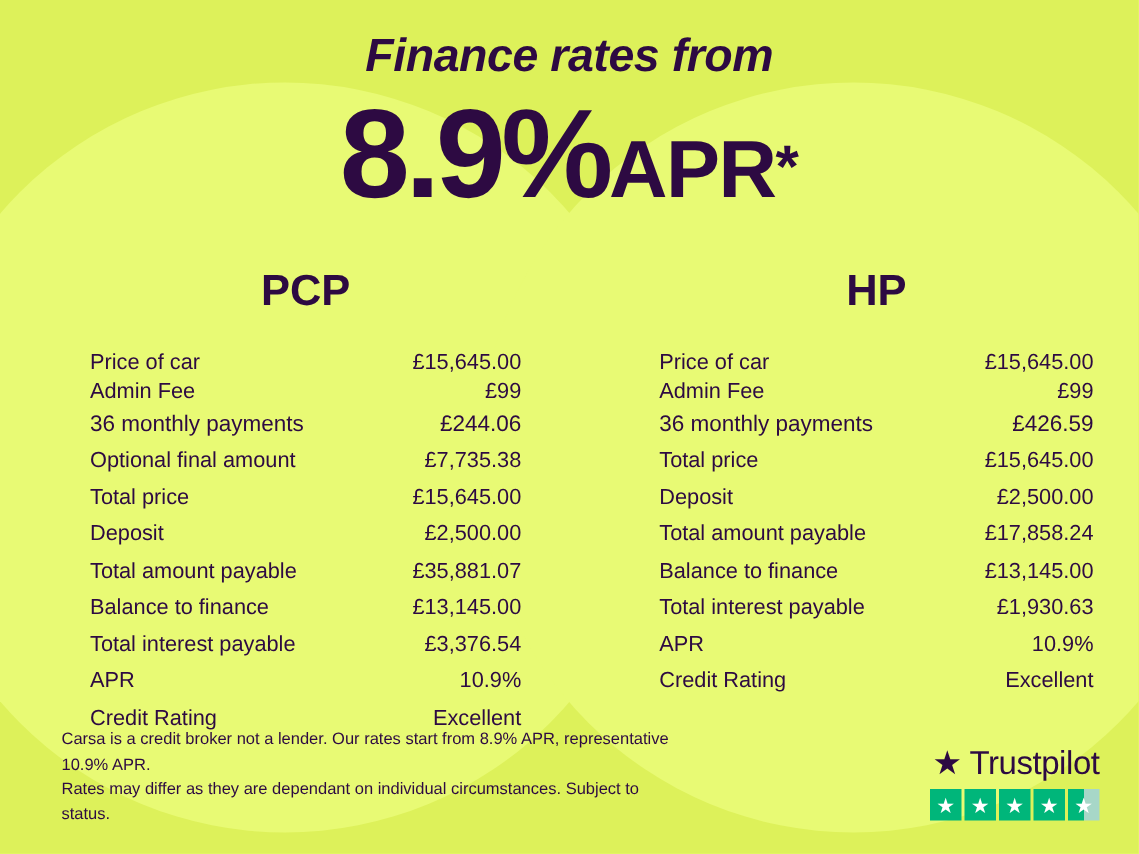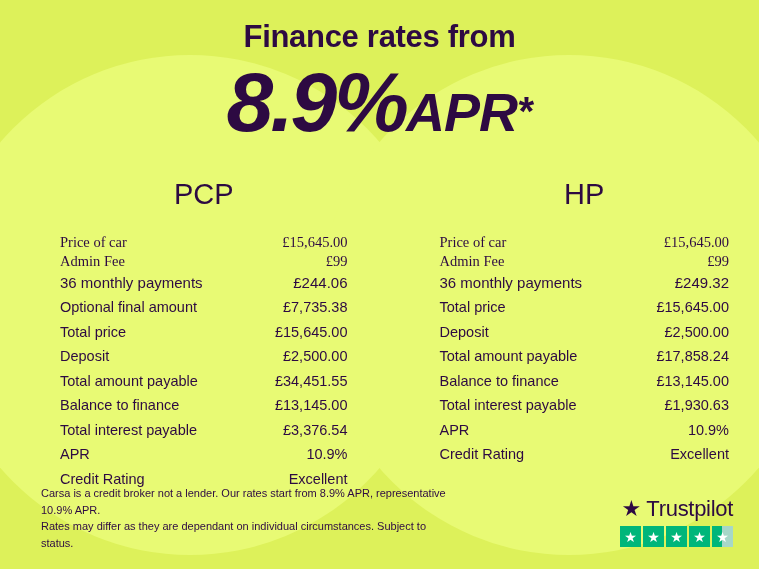--- a/index.html
+++ b/index.html
@@ -46,28 +46,28 @@
     height: 569px;
   }
   .headline {
     text-align: center;
     font-size: 31px;
     font-weight: bold;
     letter-spacing: -0.3px;
     color: #2d0a42;
     padding-top: 20px;
     line-height: 1.1;
+    font-style: italic;
   }
   .rate-line {
     text-align: center;
     color: #2d0a42;
     margin-top: 6px;
     white-space: nowrap;
     line-height: 1;
-    font-style: italic;
   }
   .rate-big {
     font-size: 84px;
     font-weight: bold;
     letter-spacing: -3px;
     vertical-align: baseline;
   }
   .rate-apr {
     font-size: 54px;
     font-weight: bold;
@@ -85,33 +85,33 @@
   }
   .col {
     width: 50%;
     box-sizing: border-box;
   }
   .col-left { padding: 0 32px 0 60px; }
   .col-right { padding: 0 30px 0 60px; }
   .col-title {
     text-align: center;
     font-size: 29px;
-    font-weight: normal;
+    font-weight: bold;
     color: #2d0a42;
     margin-bottom: 22px;
   }
   .rows { font-size: 14.5px; color: #2d0a42; }
   .row {
     display: flex;
     justify-content: space-between;
     align-items: baseline;
     line-height: 1.0;
     padding: 5px 0;
   }
-  .row.tight { padding: 2px 0; font-family: Liberation Serif, serif; }
+  .row.tight { padding: 2px 0; }
   .row.bold .label, .row.bold .value {
     font-weight: normal;
     font-size: 15px;
   }
   .label { text-align: left; }
   .value { text-align: center; }
   .footer {
     position: absolute;
     left: 41px;
     bottom: 18px;
@@ -206,21 +206,21 @@
           <div class="row">
             <span class="label">Total price</span>
             <span class="value">£15,645.00</span>
           </div>
           <div class="row">
             <span class="label">Deposit</span>
             <span class="value">£2,500.00</span>
           </div>
           <div class="row">
             <span class="label">Total amount payable</span>
-            <span class="value">£34,451.55</span>
+            <span class="value">£35,881.07</span>
           </div>
           <div class="row">
             <span class="label">Balance to finance</span>
             <span class="value">£13,145.00</span>
           </div>
           <div class="row">
             <span class="label">Total interest payable</span>
             <span class="value">£3,376.54</span>
           </div>
           <div class="row">
@@ -240,21 +240,21 @@
           <div class="row tight">
             <span class="label">Price of car</span>
             <span class="value">£15,645.00</span>
           </div>
           <div class="row tight">
             <span class="label">Admin Fee</span>
             <span class="value">£99</span>
           </div>
           <div class="row bold">
             <span class="label">36 monthly payments</span>
-            <span class="value">£249.32</span>
+            <span class="value">£426.59</span>
           </div>
           <div class="row">
             <span class="label">Total price</span>
             <span class="value">£15,645.00</span>
           </div>
           <div class="row">
             <span class="label">Deposit</span>
             <span class="value">£2,500.00</span>
           </div>
           <div class="row">

